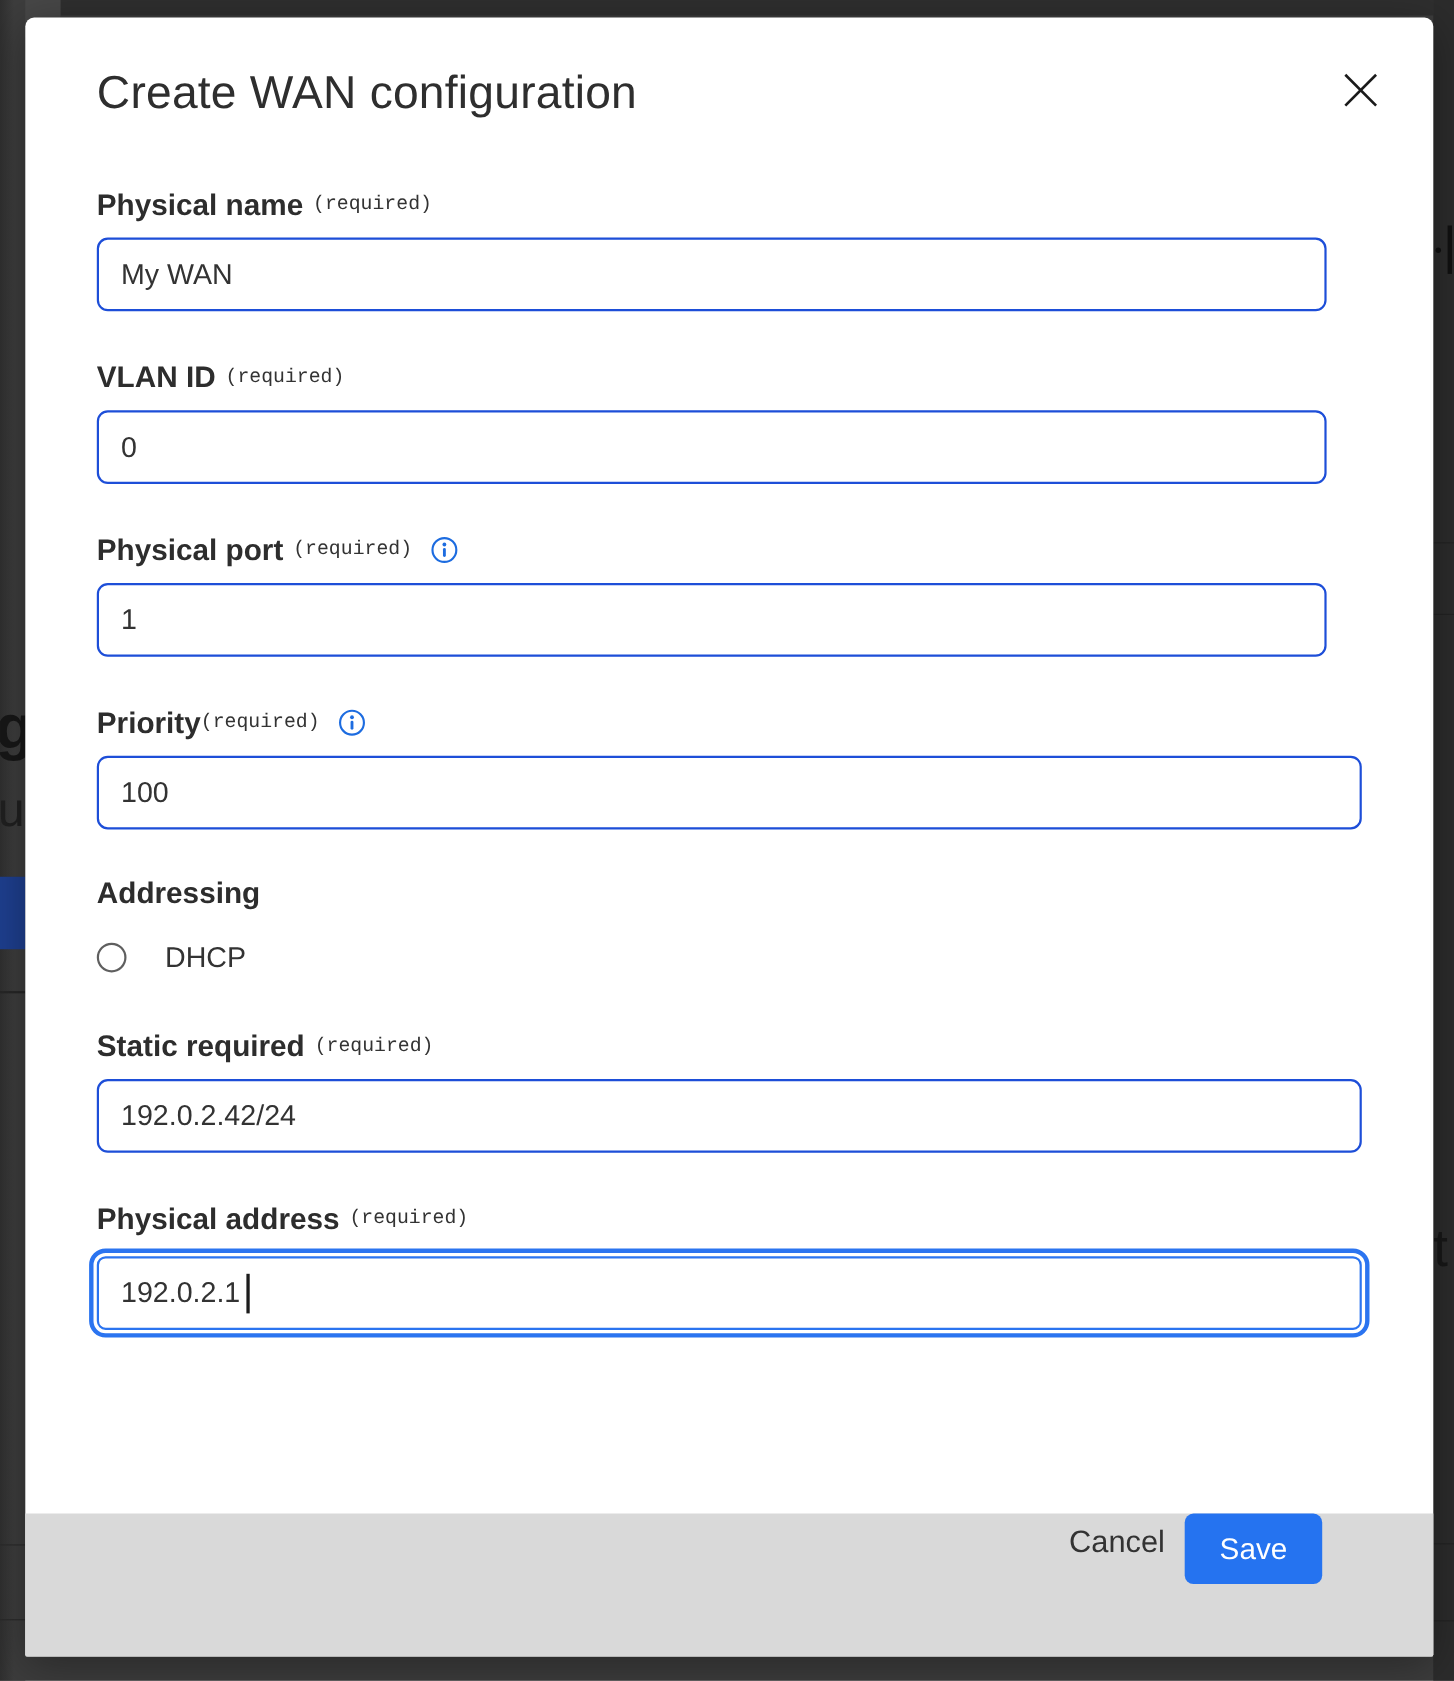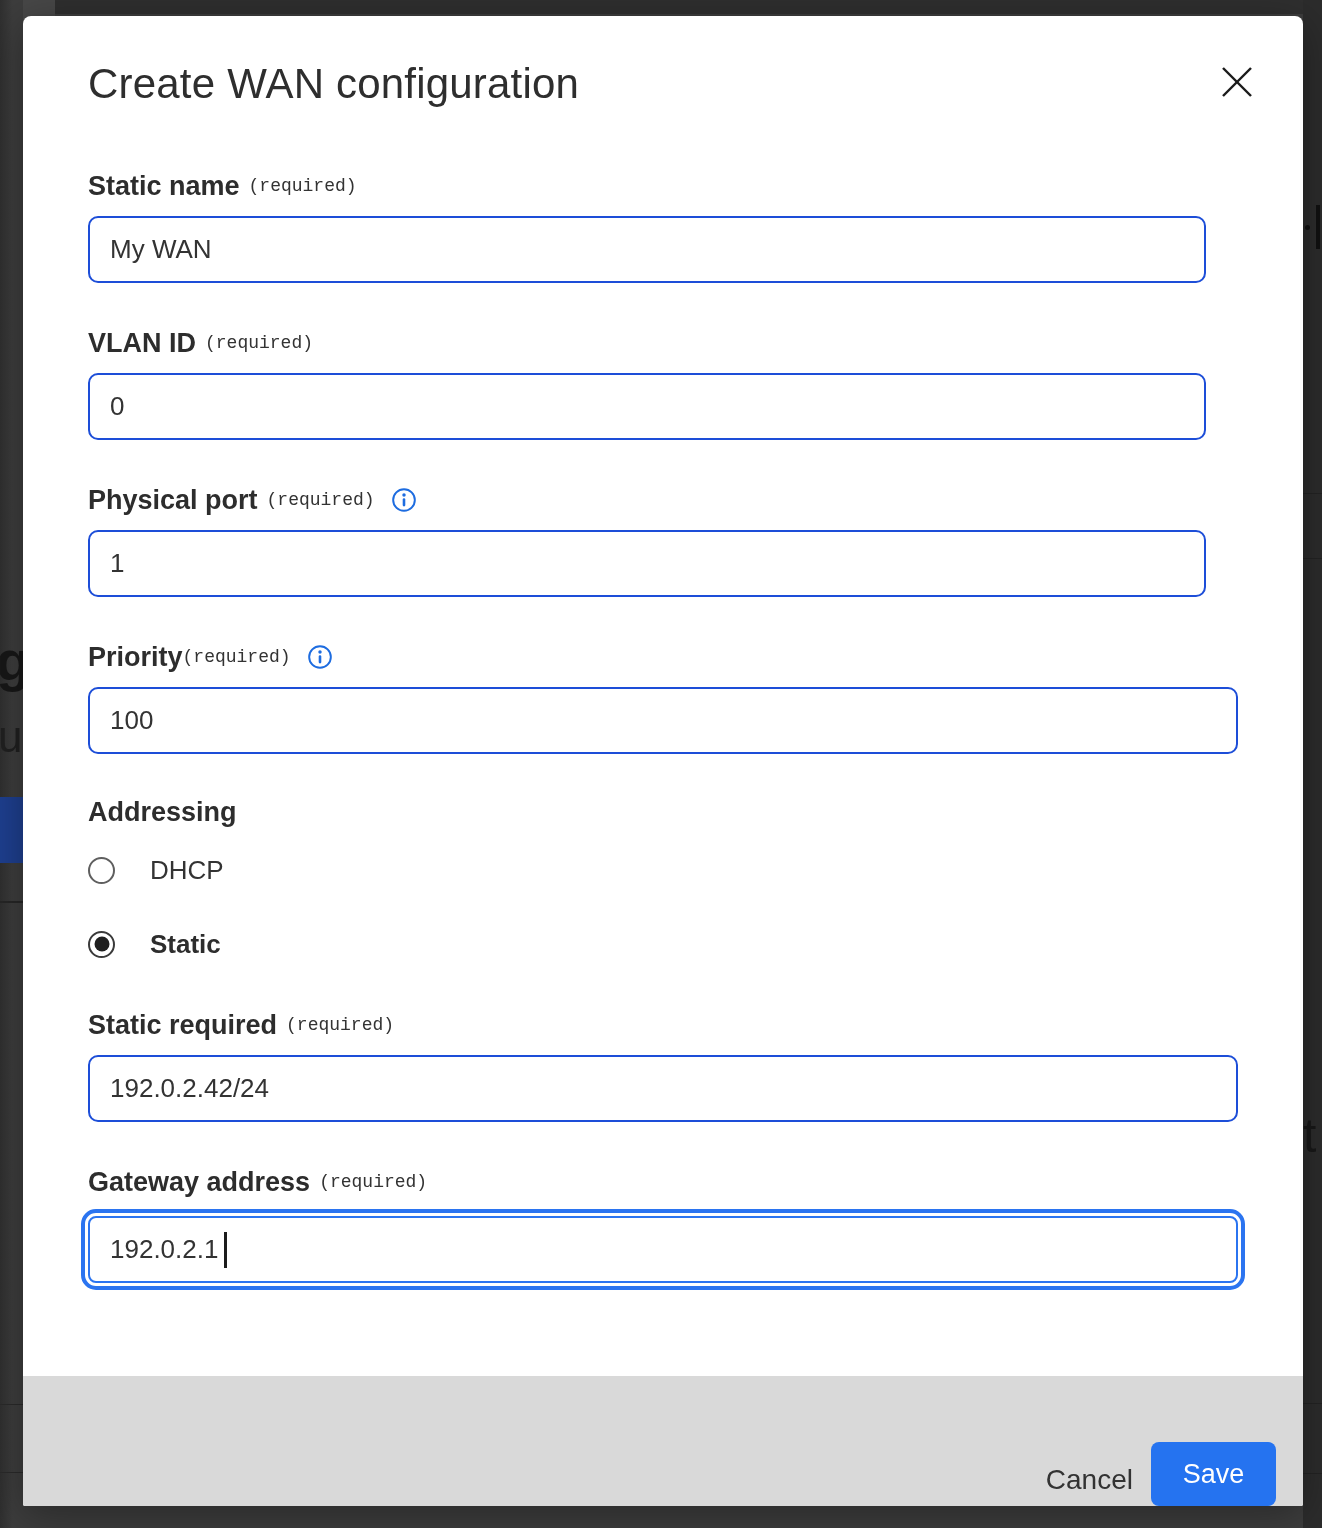--- a/index.html
+++ b/index.html
@@ -77,21 +77,21 @@
   .gateway-wrap { position: relative; margin-top: 18px; width: 1150px; }
   .gateway-wrap .text-input {
     width: 100%; border: 2px solid #2b74f0; border-radius: 8px;
     outline: 4px solid #2b74f0; outline-offset: 3px;
   }
   .caret { position: absolute; left: 136px; top: 16px; width: 3px; height: 36px; background: #1c1c1c; }
 
   
   .modal-footer { position: absolute; left: 0; right: 0; bottom: 0; height: 130px;
     background: #d9d9d9; border-radius: 0 0 2px 2px;
-    display: flex; align-items: flex-end; justify-content: flex-end; padding-right: 27px; }
+    display: flex; align-items: flex-start; justify-content: flex-end; padding-right: 101px; }
   .cancel-btn { background: none; border: none; font-size: 28px; color: #333;
     font-family: "Liberation Sans", "DejaVu Sans", sans-serif; cursor: pointer; padding: 10px 18px; }
   .save-btn { width: 125px; height: 64px; background: #2573f0; color: #fff;
     border: none; border-radius: 8px; font-size: 27px;
     font-family: "Liberation Sans", "DejaVu Sans", sans-serif; cursor: pointer; }
 </style>
 </head>
 <body>
 
 <div class="bg-strip bg-top"></div>
@@ -121,21 +121,21 @@
       <line x1="4" y1="4" x2="32" y2="32" stroke="#1a1a1a" stroke-width="2.4"></line>
       <line x1="32" y1="4" x2="4" y2="32" stroke="#1a1a1a" stroke-width="2.4"></line>
     </svg>
   </button>
 
   <div class="modal-body">
 
     <h1 class="modal-title">Create WAN configuration</h1>
 
     <div class="field-label m-title-gap">
-      <span class="lbl">Static name</span>
+      <span class="lbl">Physical name</span>
       <span class="req">(required)</span>
     </div>
     <input class="text-input w-narrow m-label-gap" type="text" value="My WAN" style="">
 
     <div class="field-label m-field-gap">
       <span class="lbl">VLAN ID</span>
       <span class="req">(required)</span>
     </div>
     <input class="text-input w-narrow m-label-gap" type="text" value="0" style="">
 
@@ -164,33 +164,29 @@
       </span>
     </div>
     <input class="text-input w-wide m-label-gap" type="text" value="100" style="">
 
     <div class="section-heading">Addressing</div>
 
     <div class="radio-row">
       <span class="radio-circle"></span>
       <span class="radio-label">DHCP</span>
     </div>
-    <div class="radio-row">
-      <span class="radio-circle selected"></span>
-      <span class="radio-label bold">Static</span>
-    </div>
 
     <div class="field-label" style="margin-top:50px;">
       <span class="lbl">Static required</span>
       <span class="req">(required)</span>
     </div>
     <input class="text-input w-wide m-label-gap" type="text" value="192.0.2.42/24" style="">
 
     <div class="field-label m-field-gap">
-      <span class="lbl">Gateway address</span>
+      <span class="lbl">Physical address</span>
       <span class="req">(required)</span>
     </div>
     <div class="gateway-wrap">
       <input class="text-input" type="text" value="192.0.2.1" style="">
       <div class="caret"></div>
     </div>
 
   </div>
 
   <div class="modal-footer">

